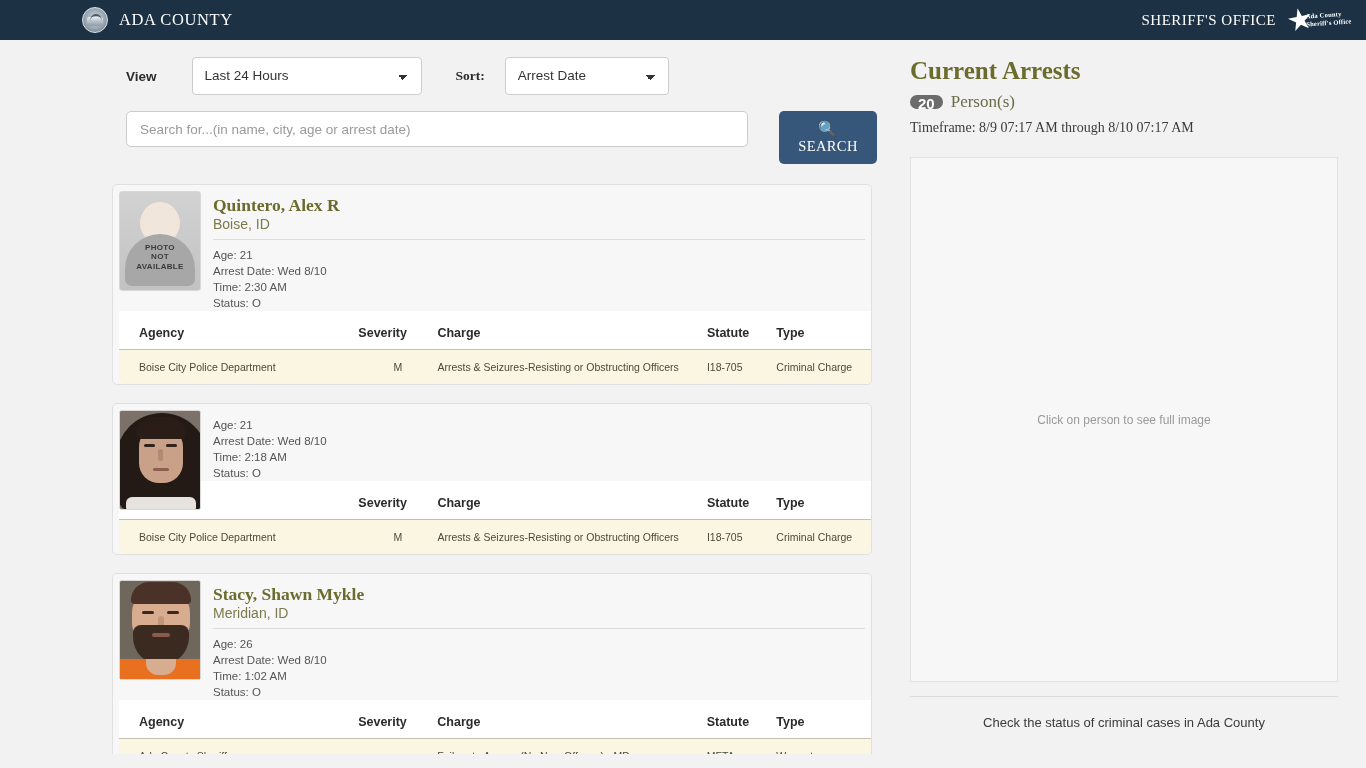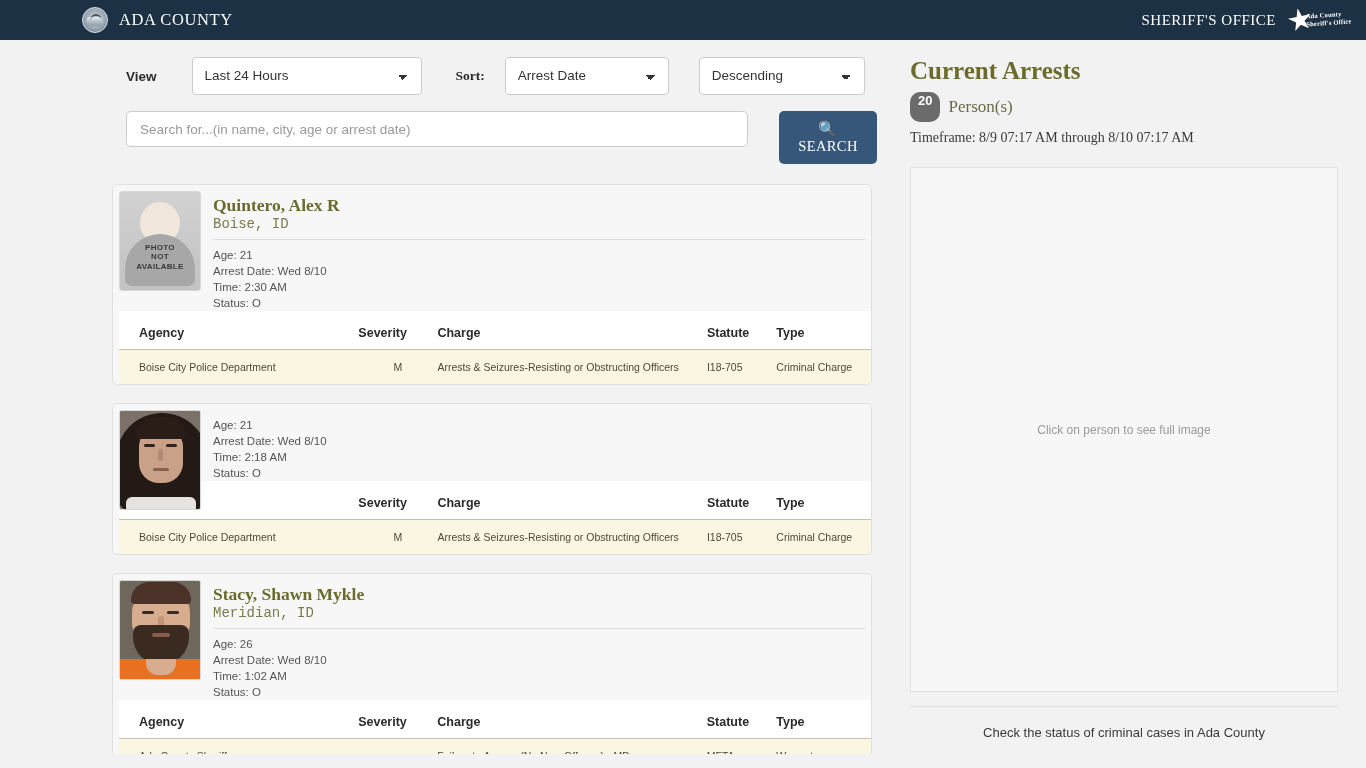--- a/index.html
+++ b/index.html
@@ -273,21 +273,21 @@
     flex-direction: column;
   }
   .pname {
     font-family: "Liberation Serif", serif;
     font-size: 17.5px;
     font-weight: bold;
     color: #6b6b2e;
     cursor: pointer;
   }
   .pcity {
-    font-family: Liberation Mono, monospace;
+    font-family: Liberation Sans, sans-serif;
     font-size: 14px;
     color: #7a7a4a;
   }
   .meta {
     padding: 7px 0 0 0;
     font-size: 11.5px;
     color: #555;
     line-height: 16px;
     flex: 1;
   }
@@ -335,23 +335,23 @@
   .r-count {
     display: flex;
     align-items: center;
     gap: 8px;
     margin: 7px 0 0 6px;
   }
   .badge {
     background: #6b6b6b;
     color: #fff;
     border-radius: 10px;
-    font-size: 13px;
-    font-weight: bold;
-    padding: 3px 8px 16px 8px;
+    font-size: 15px;
+    font-weight: bold;
+    padding: 3px 8px 0 8px;
     line-height: 11px;
   }
   .r-count-lbl {
     font-family: "Liberation Serif", serif;
     font-size: 17px;
     color: #6b6b4a;
   }
   .r-timeframe {
     font-family: "Liberation Serif", serif;
     font-size: 14px;
@@ -412,23 +412,20 @@
     <div class="filters">
       <span class="lbl lbl-view">View</span>
       <select id="sel-view">
         <option>Last 24 Hours</option>
       </select>
       <span class="lbl lbl-sort">Sort:</span>
       <select id="sel-sort">
         <option>Arrest Date</option>
       </select>
       <span style="width:30px"></span>
-      <select id="sel-dir">
-        <option>Descending</option>
-      </select>
     </div>
 
     <div class="searchrow">
       <input class="search-input" type="text" placeholder="Search for...(in name, city, age or arrest date)" style="">
       <button class="search-btn">
         <span class="mag">🔍</span>
         <span class="txt">SEARCH</span>
       </button>
     </div>
 

